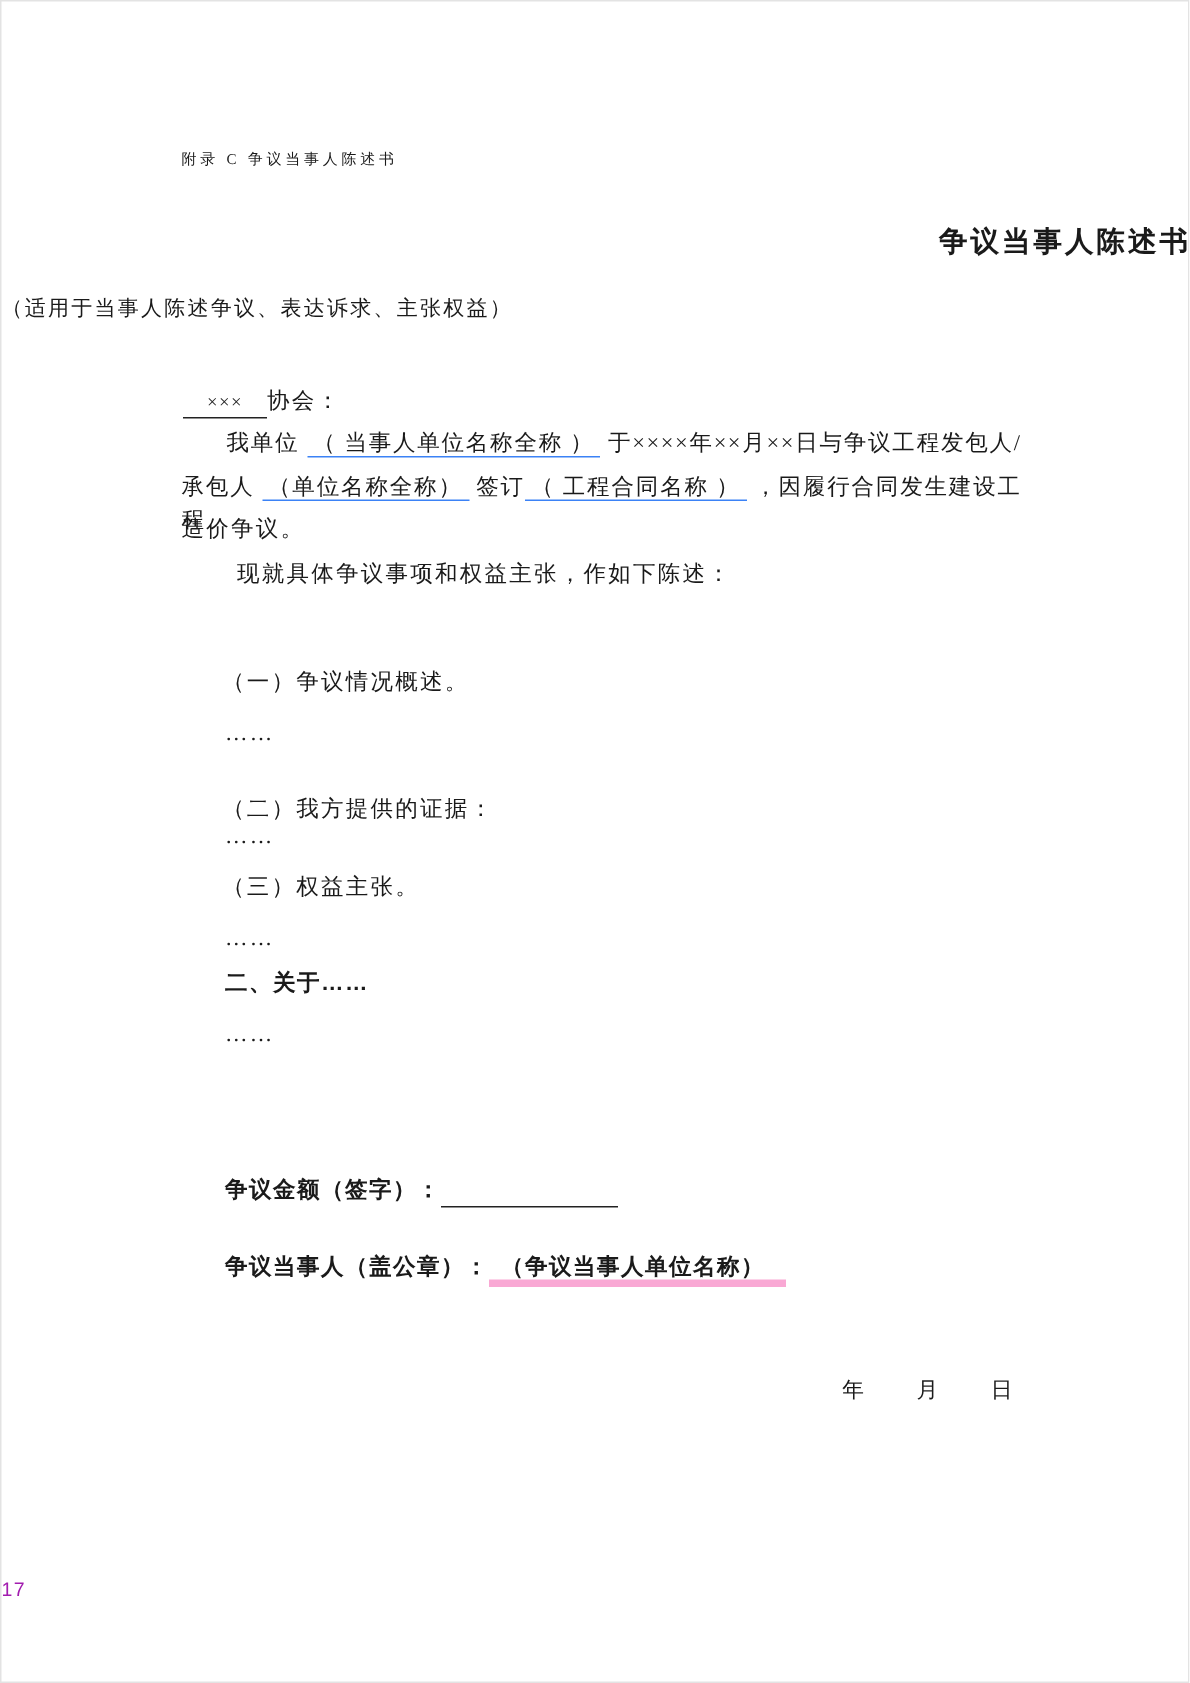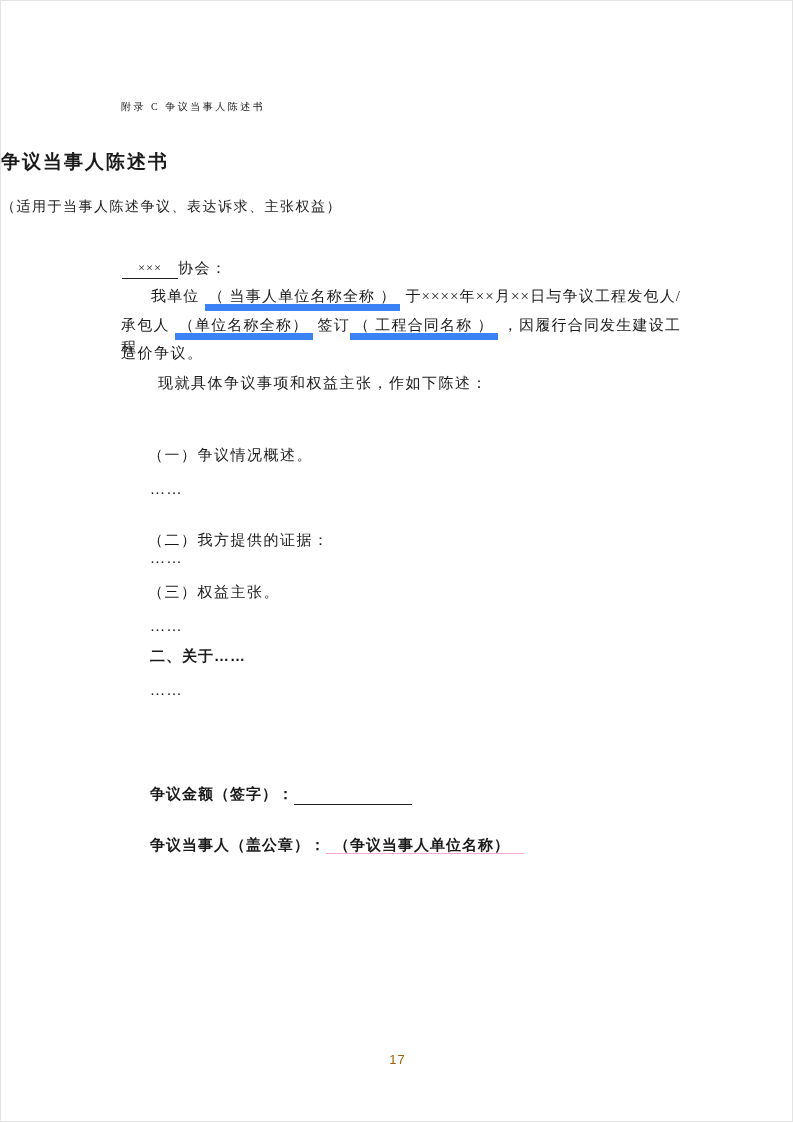--- a/index.html
+++ b/index.html
@@ -9,66 +9,66 @@
     width:793px; height:1122px;
     background:#ffffff;
     border:1px solid #e3e3e3;
     font-family:"Liberation Serif","DejaVu Serif",serif;
     color:#1a1a1a;
     overflow:hidden;
   }
   .row { position:absolute; line-height:22px; font-size:15px; letter-spacing:1.5px; white-space:nowrap; }
   .appendix { top:95px; left:120px; font-size:10px; letter-spacing:2.5px; }
   .doc-title {
-    top:150px; left:0; width:793px; text-align:left;
+    top:150px; left:0; width:793px; text-align:right;
     font-size:19px; letter-spacing:2px; font-weight:700;
     font-family:"Liberation Sans","DejaVu Sans",sans-serif;
   }
   .doc-subtitle { top:195px; left:0; width:793px; text-align:left; font-size:14px; letter-spacing:1.5px; }
   .salutation { top:256px; left:121px; }
   .blank {
     display:inline-block;
     border-bottom:1px solid #222;
     text-align:center;
     line-height:20px;
     vertical-align:bottom;
   }
   .x-text { font-size:12.5px; letter-spacing:1px; color:#2a2a2a; font-weight:400;
             font-family:"Liberation Serif","DejaVu Serif",serif; }
   .assoc-blank { min-width:56px; }
   .para-line { top:0; left:120px; width:560px; white-space:normal;
                text-align:justify; text-align-last:justify; letter-spacing:1px; }
   .intro-l1 { top:284px; }
   .intro-l2 { top:313px; }
   .intro-l3 { top:341px; left:120px; }
-  .u-blank { border-bottom:7px solid #3b82f6; padding:0 4px; }
+  .u-blank { border-bottom:1px solid #3b82f6; padding:0 4px; }
   .leadin { top:371px; left:157px; }
   .bold-row {
     font-weight:700;
     font-family:"Liberation Sans","DejaVu Sans",sans-serif;
     letter-spacing:1px;
   }
   .h1-row { top:406px; left:149px; }
   .subject-blank { width:158px; }
   .amount-blank { width:72px; }
   .item1 { top:443px; left:147px; }
   .dots1 { top:477px; left:149px; }
   .item2 { top:528px; left:147px; }
   .dots2 { top:546px; left:149px; }
   .item3 { top:580px; left:147px; }
   .dots3 { top:614px; left:149px; }
   .h2-row { top:644px; left:149px; }
   .dots4 { top:678px; left:149px; }
   .sig-agent { top:782px; left:149px; }
   .sig-party { top:833px; left:149px; }
   .agent-blank { width:118px; height:21px; }
-  .party-blank { padding:0 14px 0 8px; border-bottom:1px solid #f9a8d4; }
+  .party-blank { padding:0 14px 0 8px; border-bottom:5px solid #f9a8d4; }
   .date-row { top:915px; left:120px; width:556px; text-align:right; font-size:14.5px; letter-spacing:2px; }
-  .page-num { top:1048px; left:0; width:793px; text-align:center; font-size:13px; letter-spacing:1px;
-              font-family:"Liberation Sans","DejaVu Sans",sans-serif; color:#a16207; }
+  .page-num { top:1048px; left:0; width:793px; text-align:left; font-size:13px; letter-spacing:1px;
+              font-family:"Liberation Sans","DejaVu Sans",sans-serif; color:#a21caf; }
 </style>
 </head>
 <body>
 
 <div class="page">
 
   <div class="row appendix">附录 C  争议当事人陈述书</div>
 
   <div class="row doc-title">争议当事人陈述书</div>
 
@@ -109,16 +109,17 @@
   <div class="row dots4">……</div>
 
   <div class="row bold-row sig-agent">
     <span>争议金额（签字）：</span><span class="blank agent-blank"></span>
   </div>
 
   <div class="row bold-row sig-party">
     <span>争议当事人（盖公章）：</span><span class="party-blank">（争议当事人单位名称）</span>
   </div>
 
+  <div class="row date-row">年　　月　　日</div>
 
   <div class="row page-num">17</div>
 
 </div>
 
 </body></html>

